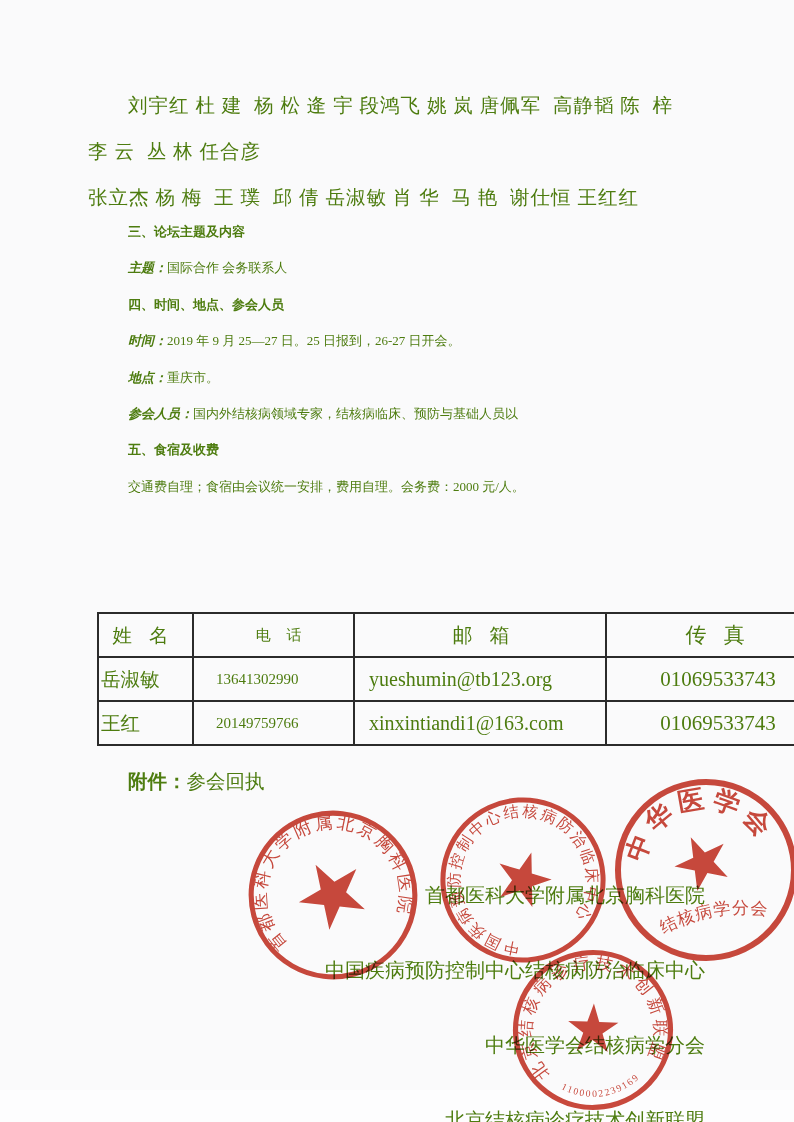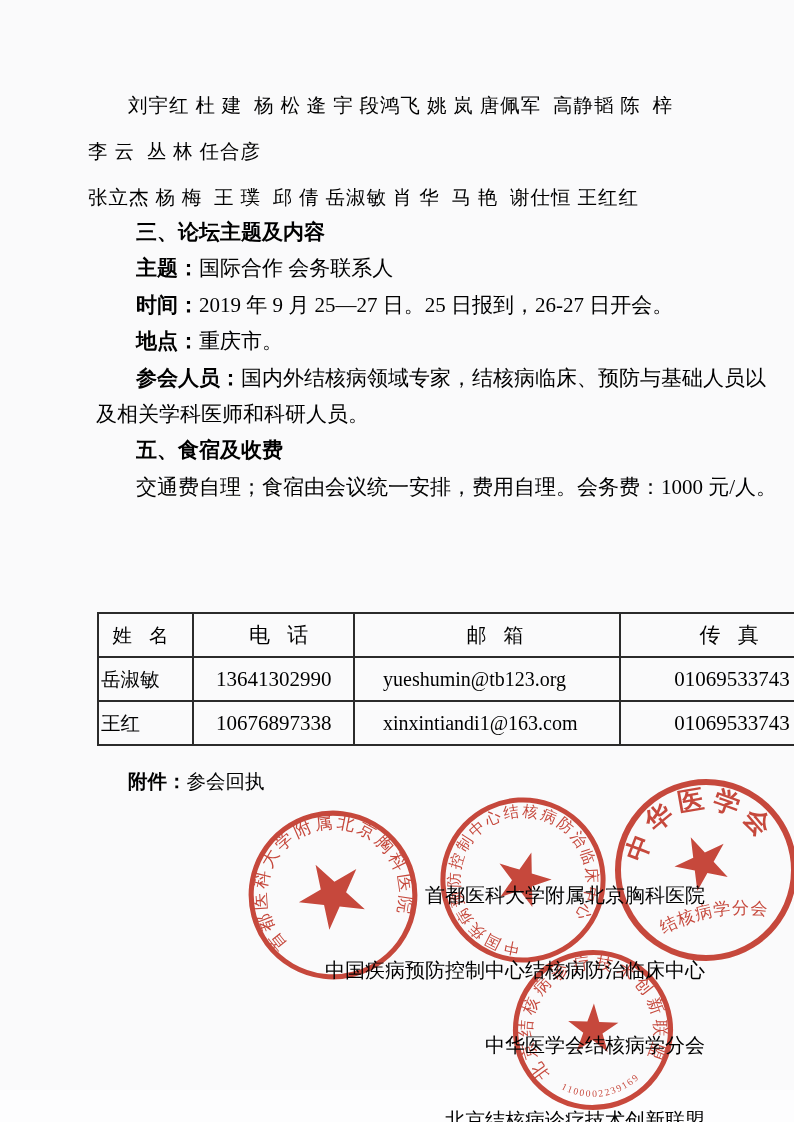--- a/index.html
+++ b/index.html
@@ -3,41 +3,41 @@
 <meta charset="utf-8">
 <style>
   html,body{margin:0;padding:0;background:#e8e8ea;}
   .page{
     position:relative;
     width:794px;height:1122px;
     margin:0 auto;
     background:#fafafb;
     overflow:hidden;
     font-family:"Liberation Serif","DejaVu Serif",serif;
-    color:#000000;
+    color:#4d7c0f;
   }
   .bottom-strip{position:absolute;left:0;bottom:0;width:100%;height:32px;background:#fdfdfe;}
   
   .names{position:absolute;left:88px;top:83px;width:666px;font-size:19.5px;line-height:46px;}
   .names .nline{white-space:pre;letter-spacing:1px;}
   .names .nline.first{text-indent:40px;}
   
-  .bodyflow{position:absolute;left:88px;top:214px;width:666px;font-size:21px;margin-left:8px;}
+  .bodyflow{position:absolute;left:88px;top:214px;width:666px;font-size:13px;}
   .bline{height:36.4px;line-height:36.4px;white-space:pre;}
   .bline.indent{text-indent:40px;}
-  .bline .lbl{font-weight:bold;font-family:"Liberation Sans","DejaVu Sans",sans-serif;}
+  .bline .lbl{font-weight:bold;font-family:"Liberation Sans","DejaVu Sans",sans-serif;font-style:italic;}
   .bline.hd{font-weight:bold;font-family:"Liberation Sans","DejaVu Sans",sans-serif;}
   
   .ctable{position:absolute;left:97px;top:612px;width:656px;border-collapse:collapse;
           font-size:19.5px;table-layout:fixed;}
   .ctable td{border:2px solid #2b2b2b;height:42px;padding:0 6px;overflow:hidden;}
   .ctable td.hdr{text-align:center;letter-spacing:6px;}
   .ctable td.c-name{width:85px;padding-left:2px;}
-  .ctable td.c-phone{width:131px;padding-left:22px;font-size:21px;}
-  .ctable td.c-email{width:230px;padding-left:28px;font-size:20px;}
+  .ctable td.c-phone{width:131px;padding-left:22px;font-size:15px;}
+  .ctable td.c-email{width:230px;padding-left:14px;font-size:20px;}
   .ctable td.c-fax{width:210px;text-align:center;font-size:21px;}
   
   .attach{position:absolute;left:88px;top:768px;font-size:19.5px;text-indent:40px;width:400px;}
   .attach .lbl{font-weight:bold;font-family:"Liberation Sans","DejaVu Sans",sans-serif;}
   
   .sigs{position:absolute;right:89px;top:833px;text-align:right;font-size:20px;line-height:25px;white-space:pre;}
   
   .stamp{position:absolute;mix-blend-mode:multiply;opacity:0.9;}
   .stamp text{fill:#c43527;font-family:"Liberation Serif","DejaVu Serif",serif;}
   .stamp .ring{stroke:#c43527;fill:none;}
@@ -51,45 +51,45 @@
 
   <div class="names">
     <div class="nline first">刘宇红 杜 建  杨 松 逄 宇 段鸿飞 姚 岚 唐佩军  高静韬 陈  梓</div>
     <div class="nline">李 云  丛 林 任合彦</div>
     <div class="nline">张立杰 杨 梅  王 璞  邱 倩 岳淑敏 肖 华  马 艳  谢仕恒 王红红</div>
   </div>
 
   <div class="bodyflow">
     <div class="bline hd indent">三、论坛主题及内容</div>
     <div class="bline indent"><span class="lbl">主题：</span><span>国际合作 会务联系人</span></div>
+    <div class="bline hd indent">四、时间、地点、参会人员</div>
     <div class="bline indent"><span class="lbl">时间：</span><span>2019 年 9 月 25—27 日。25 日报到，26-27 日开会。</span></div>
     <div class="bline indent"><span class="lbl">地点：</span><span>重庆市。</span></div>
     <div class="bline indent"><span class="lbl">参会人员：</span><span>国内外结核病领域专家，结核病临床、预防与基础人员以</span></div>
-    <div class="bline">及相关学科医师和科研人员。</div>
     <div class="bline hd indent">五、食宿及收费</div>
-    <div class="bline indent">交通费自理；食宿由会议统一安排，费用自理。会务费：1000 元/人。</div>
+    <div class="bline indent">交通费自理；食宿由会议统一安排，费用自理。会务费：2000 元/人。</div>
   </div>
 
   <table class="ctable">
     <tbody>
         <tr>
       <td class="hdr c-name">姓 名</td>
       <td class="hdr c-phone">电 话</td>
       <td class="hdr c-email">邮 箱</td>
       <td class="hdr c-fax">传 真</td>
     </tr>
     <tr>
       <td class="c-name">岳淑敏</td>
       <td class="c-phone">13641302990</td>
       <td class="c-email">yueshumin@tb123.org</td>
       <td class="c-fax">01069533743</td>
     </tr>
     <tr>
       <td class="c-name">王红</td>
-      <td class="c-phone">10676897338</td>
+      <td class="c-phone">20149759766</td>
       <td class="c-email">xinxintiandi1@163.com</td>
       <td class="c-fax">01069533743</td>
     </tr>
   </tbody>
     </table>
 
   <div class="attach"><span class="lbl">附件：</span><span>参会回执</span></div>
 
   <div class="sigs">
     <div>首都医科大学附属北京胸科医院</div>

